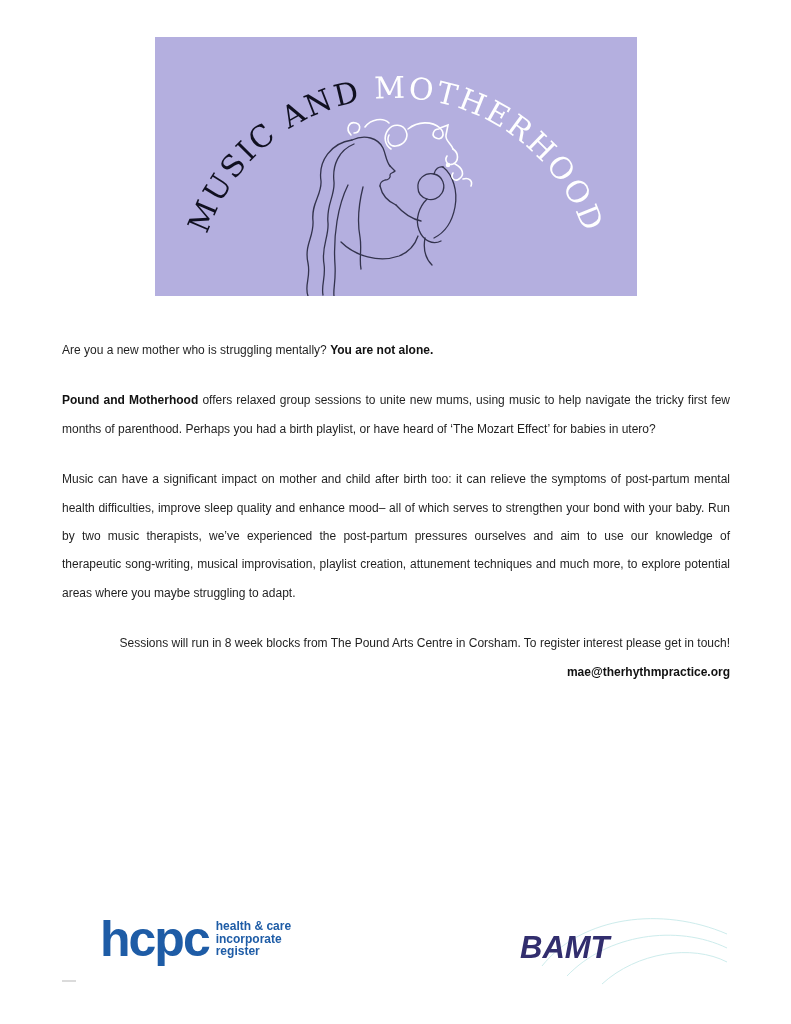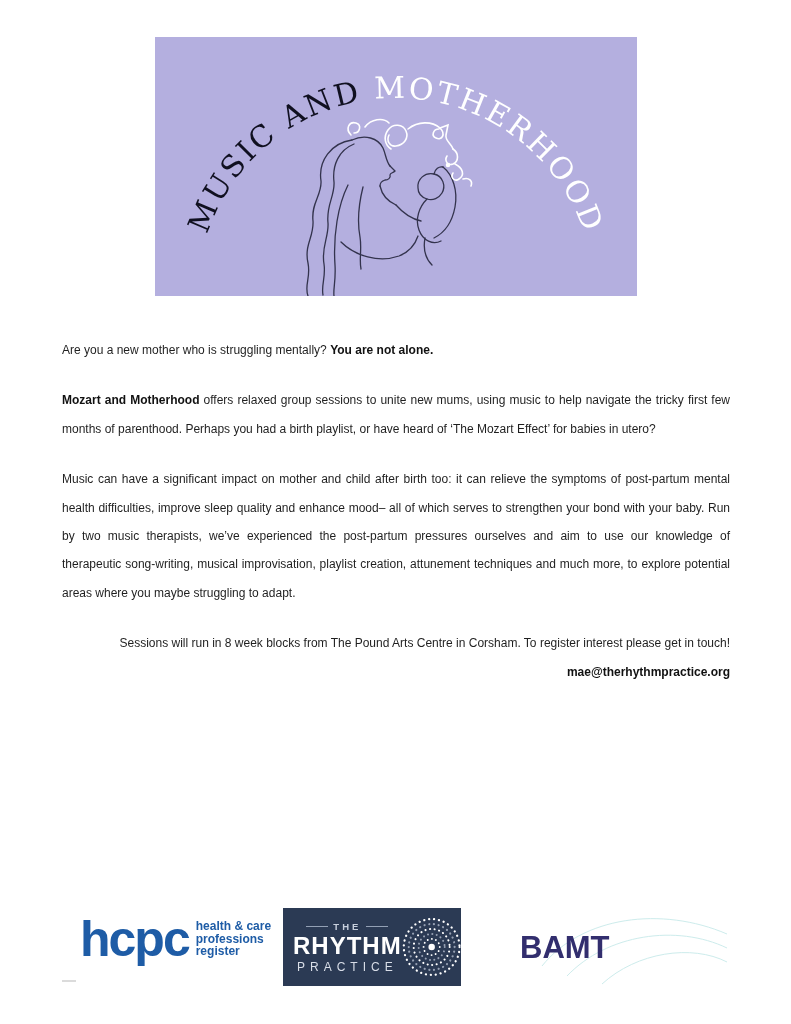--- a/index.html
+++ b/index.html
@@ -26,41 +26,41 @@
   .content p.no-just{text-align:right;}
   .content strong{color:#111111;}
 
   
   .logos{position:absolute;left:0;top:898px;width:791px;height:100px;}
 
   
   .hcpc{position:absolute;left:80px;top:16px;display:flex;align-items:center;}
   .hcpc .word{
     font-size:50px;font-weight:700;color:#1e5ca6;letter-spacing:-2px;
-    line-height:50px;font-family:"Liberation Sans",sans-serif;
+    line-height:50px;font-family:"Liberation Sans",sans-serif;margin-left:20px;
   }
   .hcpc .tag{margin-left:7px;color:#1e5ca6;font-size:12px;line-height:12.5px;font-weight:600;}
 
   
   .rhythm{
     position:absolute;left:283px;top:10px;width:178px;height:78px;
     background:#2b3a54;color:#ffffff;display:flex;align-items:center;
   }
   .rhythm .txt{width:112px;padding-left:10px;text-align:center;}
   .rhythm .the-row{display:flex;align-items:center;justify-content:center;gap:5px;margin-top:2px;}
   .rhythm .the-row .rule{width:22px;height:1px;background:#93a0b5;}
   .rhythm .the{font-size:9.5px;letter-spacing:3px;color:#c7cfdd;font-weight:600;}
   .rhythm .big{font-size:24px;font-weight:800;letter-spacing:1px;line-height:27px;color:#ffffff;}
   .rhythm .prac{font-size:12px;letter-spacing:5px;color:#d9dee8;font-weight:400;line-height:16px;}
   .rhythm svg{display:block;}
 
   
   .bamt{position:absolute;left:512px;top:20px;width:215px;height:60px;}
   .bamt .swirl{position:absolute;left:0;top:-12px;pointer-events:none;}
-  .bamt .row{position:absolute;left:8px;top:14px;display:flex;align-items:flex-start;}
+  .bamt .row{position:absolute;left:8px;top:14px;display:flex;align-items:flex-start;font-style:italic;}
   .bamt .word{font-size:31px;font-weight:800;color:#322e6e;letter-spacing:0;line-height:31px;}
   .bamt .tag{margin-left:7px;color:#322e6e;font-size:10.5px;line-height:12.5px;font-weight:600;}
 
   .artifact-dash{position:absolute;left:62px;top:980px;width:14px;height:2px;background:#c8c8c8;opacity:.65;}
 </style>
 </head>
 <body>
 
 <div class="page">
 
@@ -101,60 +101,39 @@
         <circle cx="293" cy="128" r="2.3" fill="#ffffff" stroke="none"></circle>
         <path d="M300,127 C308,131 310,138 304,142 C300,145 295,141 298,136"></path>
         <path d="M308,142 C314,140 318,144 316,149"></path>
       </g>
     </svg>
   </div>
 
   <div class="content">
     <p><span>Are you a new mother who is struggling mentally? </span><strong>You are not alone.</strong></p>
 
-    <p><strong>Mozart and Motherhood</strong><span> offers relaxed group sessions to unite new mums, using music to help navigate the tricky first few months of parenthood. Perhaps you had a birth playlist, or have heard of ‘The Mozart Effect’ for babies in utero?</span></p>
+    <p><strong>Pound and Motherhood</strong><span> offers relaxed group sessions to unite new mums, using music to help navigate the tricky first few months of parenthood. Perhaps you had a birth playlist, or have heard of ‘The Mozart Effect’ for babies in utero?</span></p>
 
     <p>Music can have a significant impact on mother and child after birth too: it can relieve the symptoms of post-partum mental health difficulties, improve sleep quality and enhance mood– all of which serves to strengthen your bond with your baby. Run by two music therapists, we’ve experienced the post-partum pressures ourselves and aim to use our knowledge of therapeutic song-writing, musical improvisation, playlist creation, attunement techniques and much more, to explore potential areas where you maybe struggling to adapt.</p>
 
 
     <p class="no-just"><span>Sessions will run in 8 week blocks from The Pound Arts Centre in Corsham. To register interest please get in touch! </span><strong>mae@therhythmpractice.org</strong></p>
   </div>
 
   <div class="logos">
 
     <div class="hcpc">
       <span class="word">hcpc</span>
       <span class="tag">
         <span>health &amp; care</span><br>
-        <span>professions</span><br>
+        <span>incorporate</span><br>
         <span>register</span>
       </span>
     </div>
 
-    <div class="rhythm">
-      <div class="txt">
-        <div class="the-row">
-          <span class="rule"></span>
-          <span class="the">THE</span>
-          <span class="rule"></span>
-        </div>
-        <div class="big">RHYTHM</div>
-        <div class="prac">PRACTICE</div>
-      </div>
-      <svg width="66" height="70" viewBox="0 0 66 70">
-        <g fill="none" stroke-linecap="round" transform="translate(33,35)">
-          <circle r="3.6" fill="#ffffff" stroke="none"></circle>
-          <circle r="9" stroke="#ffffff" stroke-width="2.1" stroke-dasharray="0.1 4.6"></circle>
-          <circle r="14.5" stroke="#96a0b3" stroke-width="2.2" stroke-dasharray="0.1 4.8"></circle>
-          <circle r="20" stroke="#ffffff" stroke-width="2.3" stroke-dasharray="0.1 5.0"></circle>
-          <circle r="25.5" stroke="#96a0b3" stroke-width="2.4" stroke-dasharray="0.1 5.2"></circle>
-          <circle r="31" stroke="#ffffff" stroke-width="2.5" stroke-dasharray="0.1 5.4"></circle>
-        </g>
-      </svg>
-    </div>
 
     <div class="bamt">
       <svg class="swirl" width="215" height="86" viewBox="0 0 215 86">
         <g fill="none" stroke="#cdecec" stroke-width="1">
           <path d="M30,60 C70,10 150,0 215,28"></path>
           <path d="M55,70 C95,28 165,18 215,42"></path>
           <path d="M90,78 C125,46 180,38 215,56"></path>
         </g>
       </svg>
       <div class="row">

